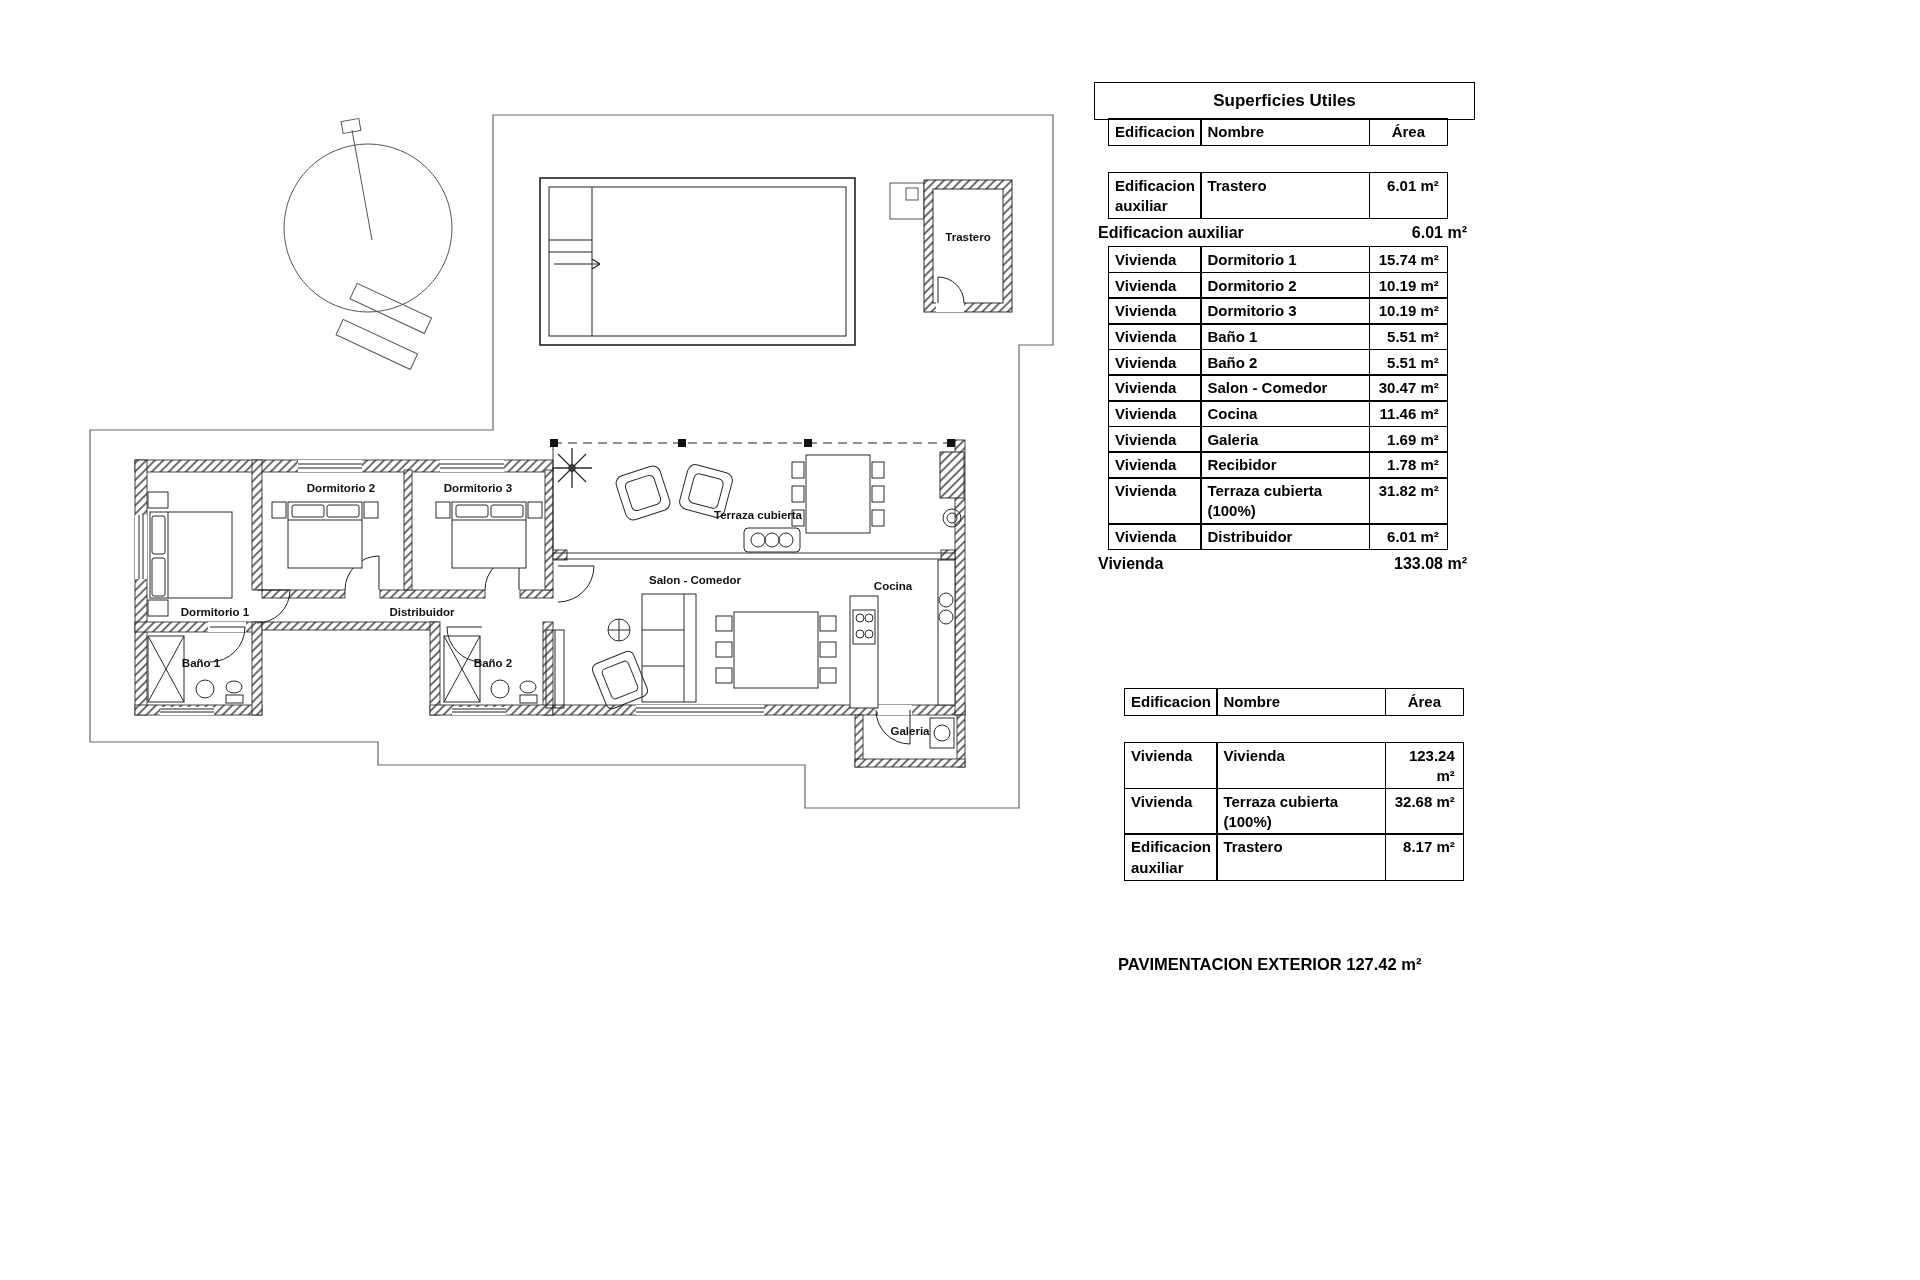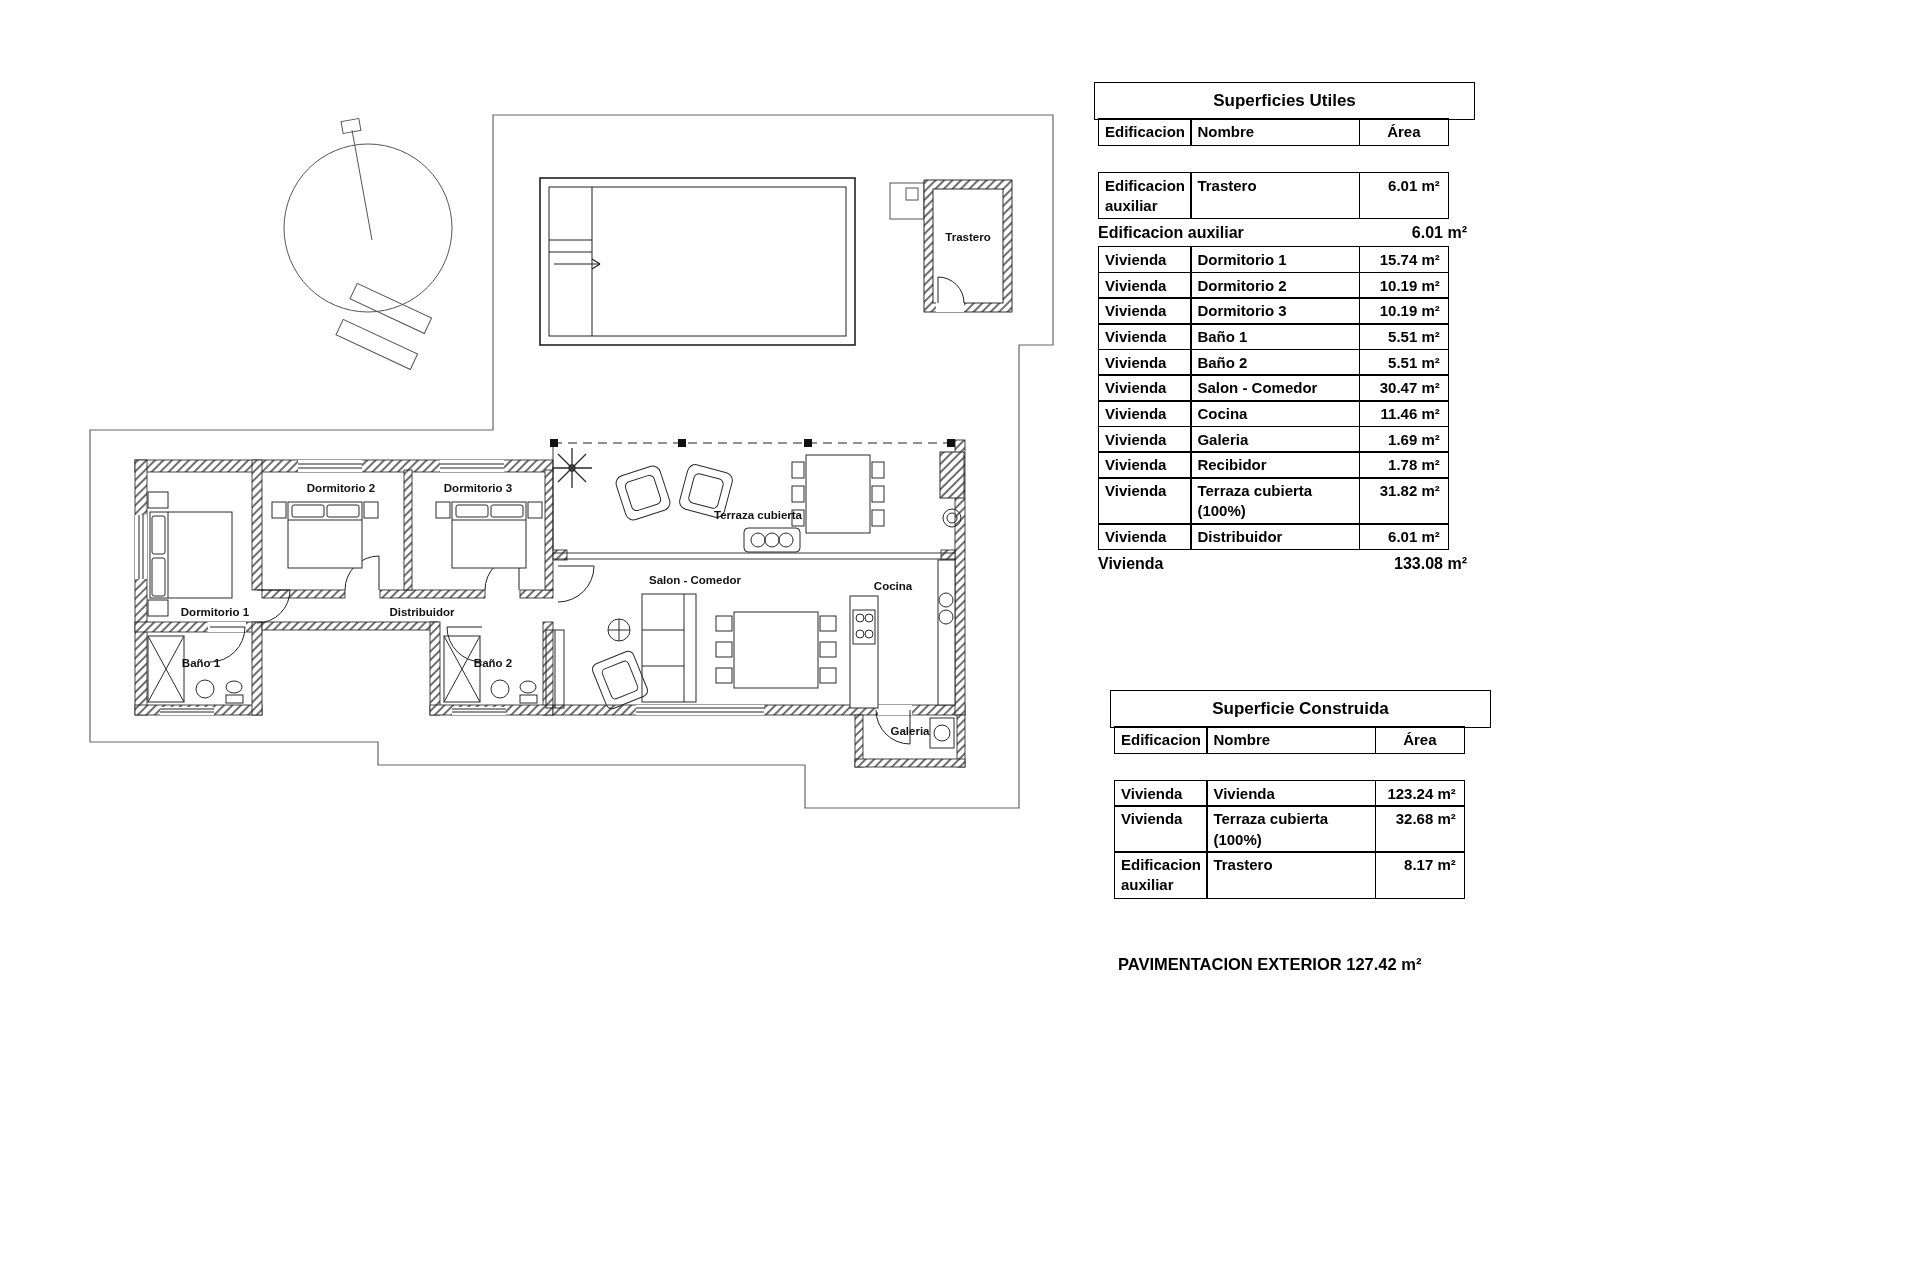--- a/index.html
+++ b/index.html
@@ -16,27 +16,27 @@
   #panel-construida{left:1110px;top:690px;}
   .t-title{
     border:1.6px solid #000;height:36px;line-height:36px;text-align:center;
     font-weight:bold;font-size:17px;
   }
   .t-row{display:flex;align-items:stretch;}
   .t-row > div{
     border:1.6px solid #000;margin-left:-1.6px;padding:3px 6px 2px 6px;
     font-weight:bold;font-size:15px;line-height:1.35;box-sizing:border-box;
   }
-  .t-row > div:first-child{margin-left:4px;}
+  .t-row > div:first-child{margin-left:14px;}
   .t-header{margin-top:-1.6px;}
   .t-data{margin-top:-1.6px;}
   .rows-host .t-data:first-child{margin-top:0;}
   .c-ed{width:94px;}
   .c-nm{width:170px;}
-  .c-ar{width:90px;text-align:right;padding-right:8px !important;}
+  .c-ar{width:79px;text-align:right;padding-right:8px !important;}
   .t-header .c-ar{text-align:center;padding-right:6px !important;}
   .t-gap{height:26px;}
   .sub-row{
     display:flex;justify-content:space-between;align-items:center;
     font-weight:bold;font-size:16px;padding:5px 8px 4px 4px;
   }
   .total-row{
     display:flex;justify-content:space-between;align-items:center;
     font-weight:bold;font-size:17.5px;padding:7px 8px 4px 4px;
   }
@@ -389,21 +389,20 @@
     <div class="c-ar">6.01 m²</div>
   </div>
 </div>
   <div class="sub-row">
     <span>Vivienda</span>
     <span>133.08 m²</span>
   </div>
 </div>
 
 <div class="panel" id="panel-construida">
-  <div class="t-title">Superficie Construida</div>
   <div class="t-row t-header">
     <div class="c-ed">Edificacion</div>
     <div class="c-nm">Nombre</div>
     <div class="c-ar">Área</div>
   </div>
   <div class="t-gap"></div>
   <div class="rows-host" id="construida-rows">
   <div class="t-row t-data">
     <div class="c-ed">Vivienda</div>
     <div class="c-nm">Vivienda</div>

